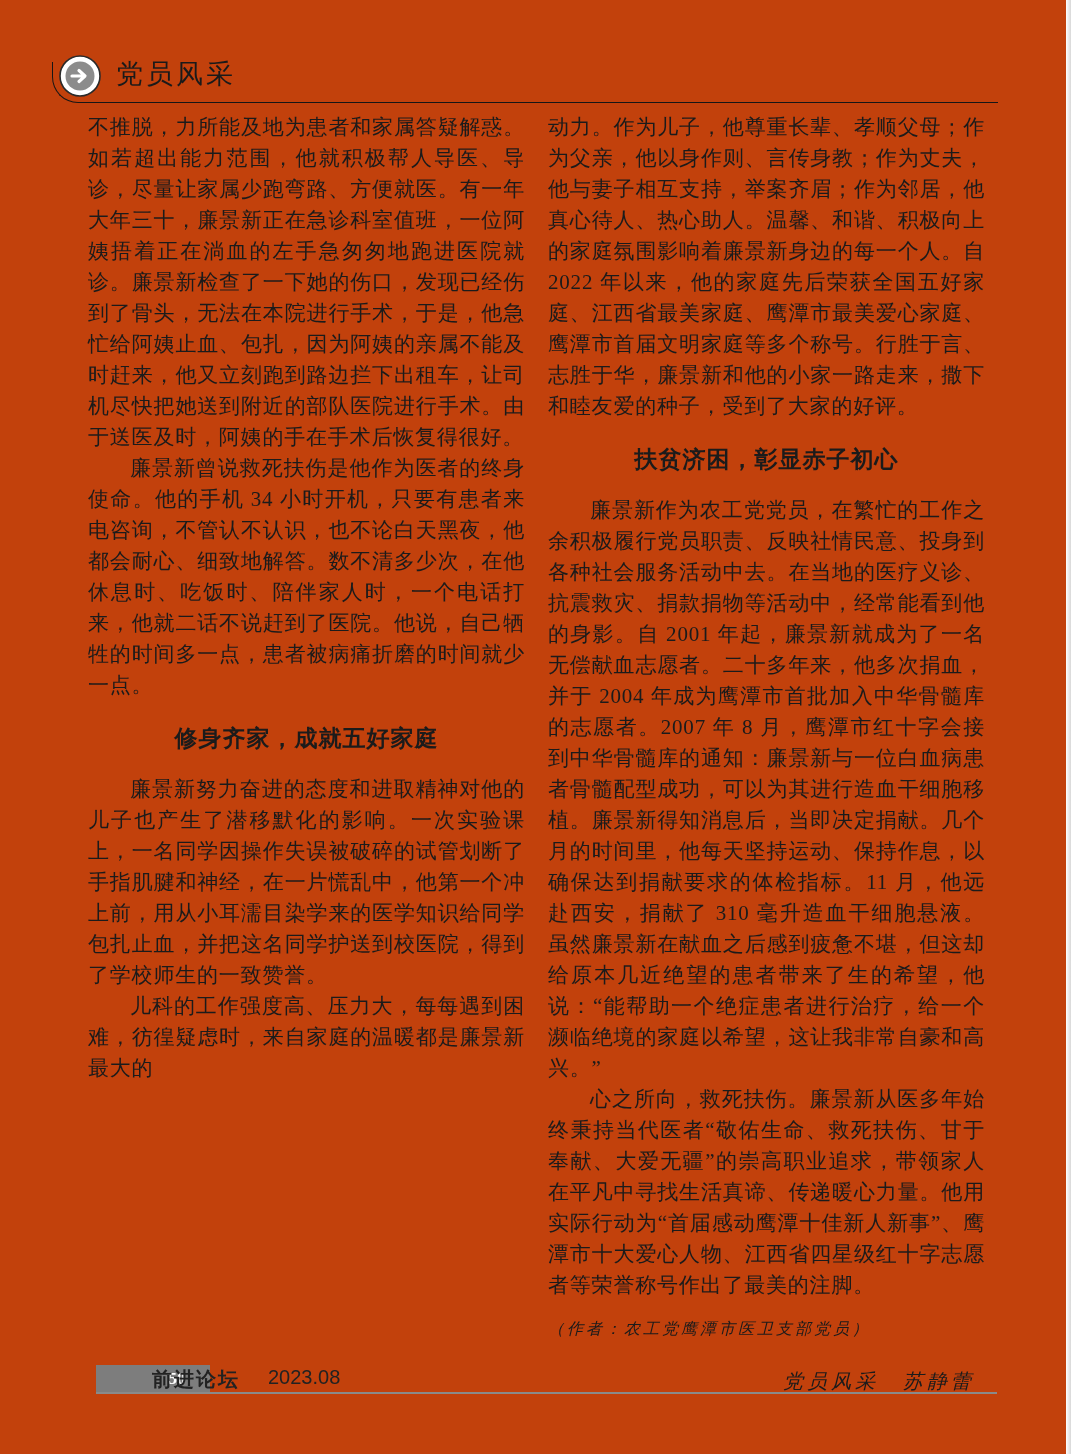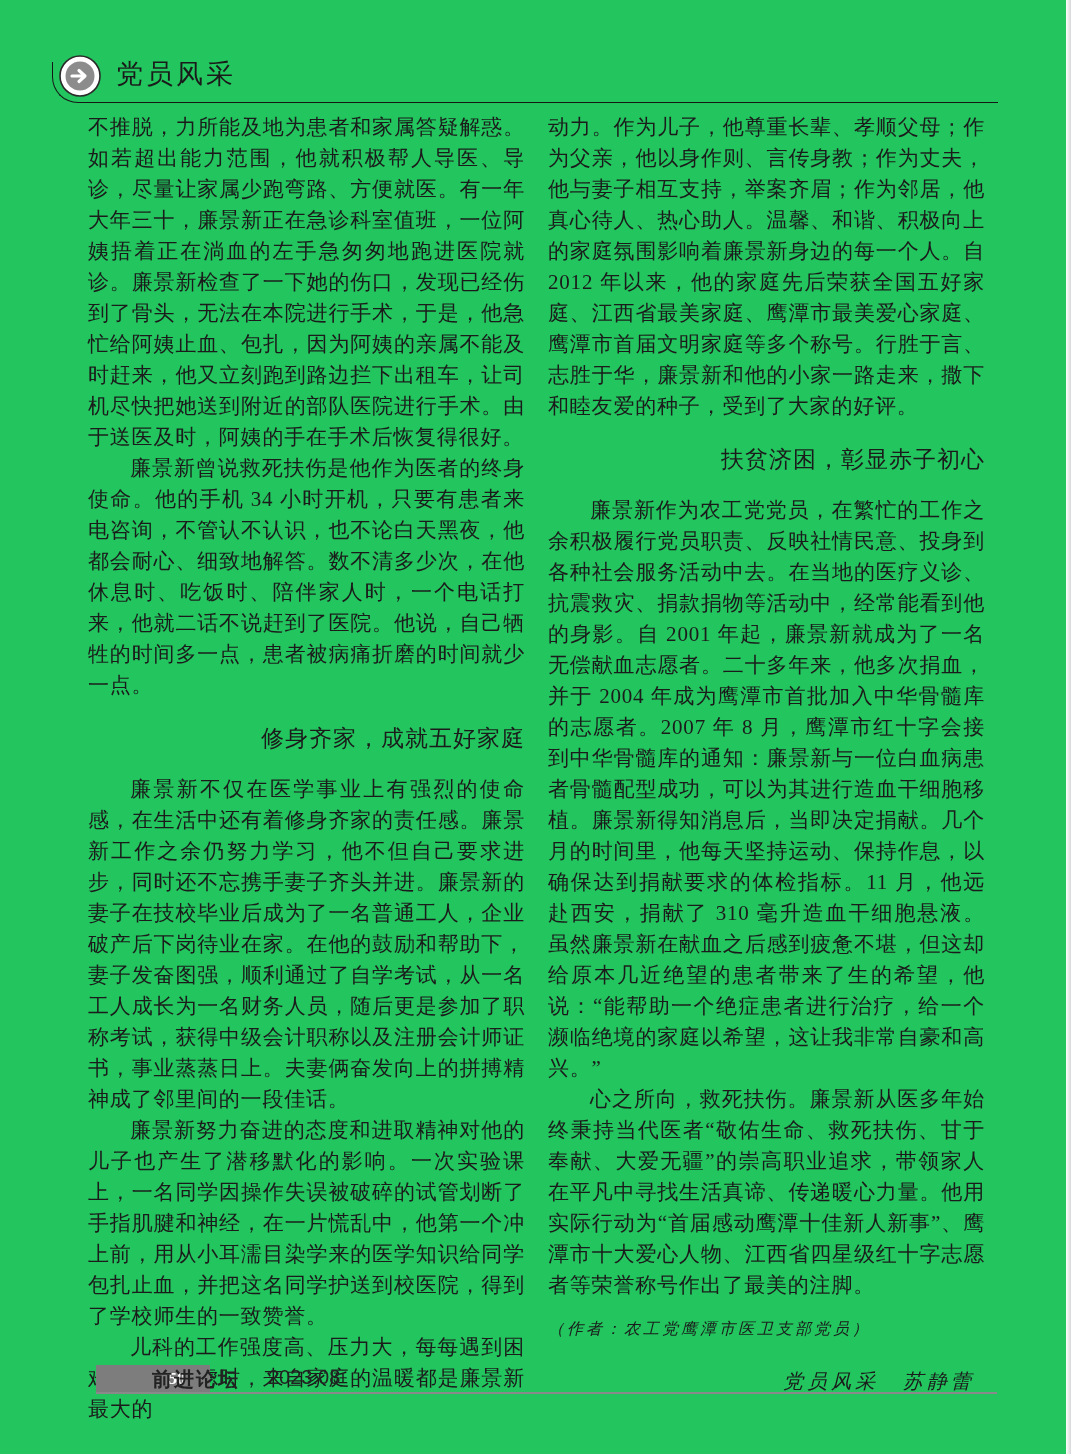--- a/index.html
+++ b/index.html
@@ -1,20 +1,20 @@
 <!DOCTYPE html>
 <html><head>
 <meta charset="utf-8">
 <style>
   html, body { margin: 0; padding: 0; background: #ffffff; }
   .page {
     position: relative;
     width: 1071px;
     height: 1454px;
-    background: #22c55e;
+    background: #c2410c;
     overflow: hidden;
     font-family: "Liberation Serif", "DejaVu Serif", serif;
     color: #1b1b1b;
   }
   
   .hdr-rule {
     position: absolute;
     left: 52px; top: 62px;
     width: 945px; height: 40px;
     border-left: 1.6px solid #161616;
@@ -48,22 +48,22 @@
     font-size: 21px;
     line-height: 31px;
     letter-spacing: 0.8px;
     text-align: justify;
     text-justify: inter-ideograph;
   }
   .ind { text-indent: 2em; }
   .subhead {
     margin: 22px 0 20px 0;
     font-size: 23px;
-    font-weight: normal;
-    text-align: right;
+    font-weight: bold;
+    text-align: center;
     letter-spacing: 1px;
   }
   .author-line {
     margin: 12px 4px 0 0;
     font-size: 16px;
     font-style: italic;
     letter-spacing: 3px;
     text-align: left;
     line-height: 31px;
   }
@@ -132,27 +132,26 @@
       <path d="M14 22 L26 22 M21 16.5 L27 22 L21 27.5" fill="none" stroke="#ffffff" stroke-width="3.2" stroke-linecap="round" stroke-linejoin="round"></path>
     </svg>
   </span>
   <span class="hdr-title">党员风采</span>
 
   <main class="columns">
     <section class="col">
       <p class="body">不推脱，力所能及地为患者和家属答疑解惑。如若超出能力范围，他就积极帮人导医、导诊，尽量让家属少跑弯路、方便就医。有一年大年三十，廉景新正在急诊科室值班，一位阿姨捂着正在淌血的左手急匆匆地跑进医院就诊。廉景新检查了一下她的伤口，发现已经伤到了骨头，无法在本院进行手术，于是，他急忙给阿姨止血、包扎，因为阿姨的亲属不能及时赶来，他又立刻跑到路边拦下出租车，让司机尽快把她送到附近的部队医院进行手术。由于送医及时，阿姨的手在手术后恢复得很好。</p>
       <p class="body ind">廉景新曾说救死扶伤是他作为医者的终身使命。他的手机 34 小时开机，只要有患者来电咨询，不管认不认识，也不论白天黑夜，他都会耐心、细致地解答。数不清多少次，在他休息时、吃饭时、陪伴家人时，一个电话打来，他就二话不说赶到了医院。他说，自己牺牲的时间多一点，患者被病痛折磨的时间就少一点。</p>
       <h2 class="subhead">修身齐家，成就五好家庭</h2>
-      <p class="body ind">廉景新不仅在医学事业上有强烈的使命感，在生活中还有着修身齐家的责任感。廉景新工作之余仍努力学习，他不但自己要求进步，同时还不忘携手妻子齐头并进。廉景新的妻子在技校毕业后成为了一名普通工人，企业破产后下岗待业在家。在他的鼓励和帮助下，妻子发奋图强，顺利通过了自学考试，从一名工人成长为一名财务人员，随后更是参加了职称考试，获得中级会计职称以及注册会计师证书，事业蒸蒸日上。夫妻俩奋发向上的拼搏精神成了邻里间的一段佳话。</p>
       <p class="body ind">廉景新努力奋进的态度和进取精神对他的儿子也产生了潜移默化的影响。一次实验课上，一名同学因操作失误被破碎的试管划断了手指肌腱和神经，在一片慌乱中，他第一个冲上前，用从小耳濡目染学来的医学知识给同学包扎止血，并把这名同学护送到校医院，得到了学校师生的一致赞誉。</p>
       <p class="body ind">儿科的工作强度高、压力大，每每遇到困难，彷徨疑虑时，来自家庭的温暖都是廉景新最大的</p>
     </section>
 
     <section class="col">
-      <p class="body">动力。作为儿子，他尊重长辈、孝顺父母；作为父亲，他以身作则、言传身教；作为丈夫，他与妻子相互支持，举案齐眉；作为邻居，他真心待人、热心助人。温馨、和谐、积极向上的家庭氛围影响着廉景新身边的每一个人。自 2012 年以来，他的家庭先后荣获全国五好家庭、江西省最美家庭、鹰潭市最美爱心家庭、鹰潭市首届文明家庭等多个称号。行胜于言、志胜于华，廉景新和他的小家一路走来，撒下和睦友爱的种子，受到了大家的好评。</p>
+      <p class="body">动力。作为儿子，他尊重长辈、孝顺父母；作为父亲，他以身作则、言传身教；作为丈夫，他与妻子相互支持，举案齐眉；作为邻居，他真心待人、热心助人。温馨、和谐、积极向上的家庭氛围影响着廉景新身边的每一个人。自 2022 年以来，他的家庭先后荣获全国五好家庭、江西省最美家庭、鹰潭市最美爱心家庭、鹰潭市首届文明家庭等多个称号。行胜于言、志胜于华，廉景新和他的小家一路走来，撒下和睦友爱的种子，受到了大家的好评。</p>
       <h2 class="subhead">扶贫济困，彰显赤子初心</h2>
       <p class="body ind">廉景新作为农工党党员，在繁忙的工作之余积极履行党员职责、反映社情民意、投身到各种社会服务活动中去。在当地的医疗义诊、抗震救灾、捐款捐物等活动中，经常能看到他的身影。自 2001 年起，廉景新就成为了一名无偿献血志愿者。二十多年来，他多次捐血，并于 2004 年成为鹰潭市首批加入中华骨髓库的志愿者。2007 年 8 月，鹰潭市红十字会接到中华骨髓库的通知：廉景新与一位白血病患者骨髓配型成功，可以为其进行造血干细胞移植。廉景新得知消息后，当即决定捐献。几个月的时间里，他每天坚持运动、保持作息，以确保达到捐献要求的体检指标。11 月，他远赴西安，捐献了 310 毫升造血干细胞悬液。虽然廉景新在献血之后感到疲惫不堪，但这却给原本几近绝望的患者带来了生的希望，他说：“能帮助一个绝症患者进行治疗，给一个濒临绝境的家庭以希望，这让我非常自豪和高兴。”</p>
       <p class="body ind">心之所向，救死扶伤。廉景新从医多年始终秉持当代医者“敬佑生命、救死扶伤、甘于奉献、大爱无疆”的崇高职业追求，带领家人在平凡中寻找生活真谛、传递暖心力量。他用实际行动为“首届感动鹰潭十佳新人新事”、鹰潭市十大爱心人物、江西省四星级红十字志愿者等荣誉称号作出了最美的注脚。</p>
       <p class="author-line">（作者：农工党鹰潭市医卫支部党员）</p>
       <p class="editor-line">党员风采　苏静蕾</p>
     </section>
   </main>
 
   <div class="page-num-box">
     <span>50</span>

